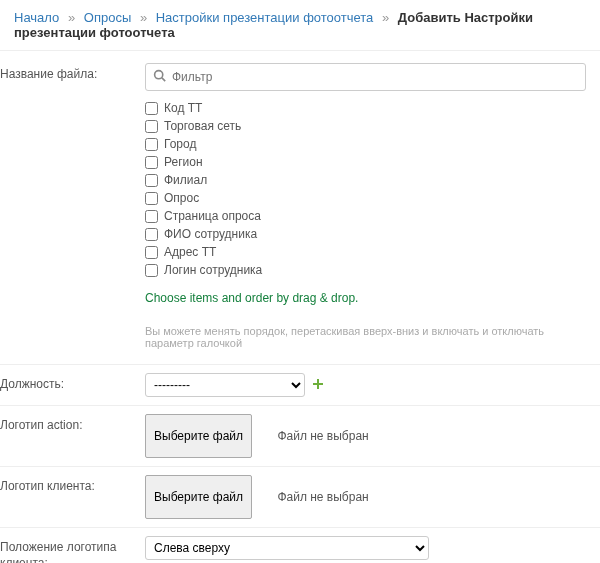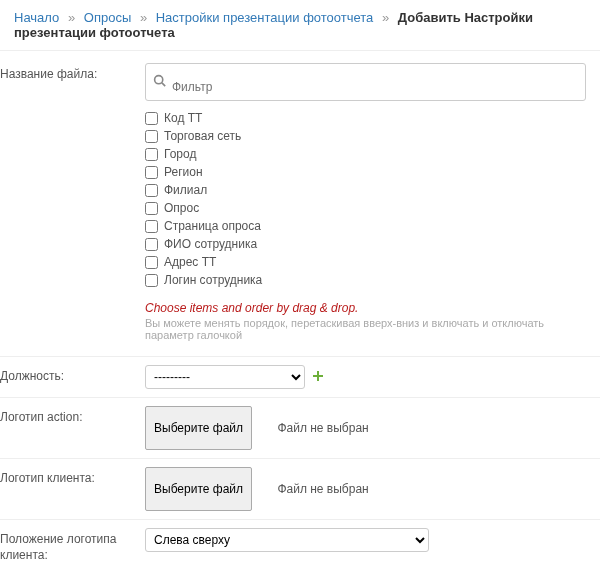--- a/index.html
+++ b/index.html
@@ -59,21 +59,21 @@
   position: absolute;
   left: 8px;
   top: 50%;
   transform: translateY(-50%);
   color: #888;
   font-size: 13px;
   pointer-events: none;
 }
 input[type="text"].filter {
   width: 100%;
-  padding: 16px 8px 6px 26px;
+  padding: 6px 8px 6px 26px;
   border: 1px solid #ccc;
   border-radius: 3px;
   font-size: 12px;
 }
 input[type="text"].plain {
   width: 240px;
   padding: 4px 6px;
   border: 1px solid #ccc;
   border-radius: 3px;
   font-size: 12px;
@@ -96,23 +96,22 @@
   align-items: center;
   padding: 2px 0;
   font-size: 12px;
   color: #555;
 }
 .checklist input[type="checkbox"] {
   margin-right: 6px;
 }
 .drag-note {
   font-size: 12px;
-  color: #b91c1c;
-  margin: 10px 0 2px 0;
-  font-style: italic;
+  color: #15803d;
+  margin: 10px 0 20px 0;
 }
 .drag-hint {
   font-size: 11px;
   color: #aaa;
   margin-bottom: 10px;
 }
 .add-icon {
   display: inline-block;
   margin-left: 4px;
   vertical-align: middle;

